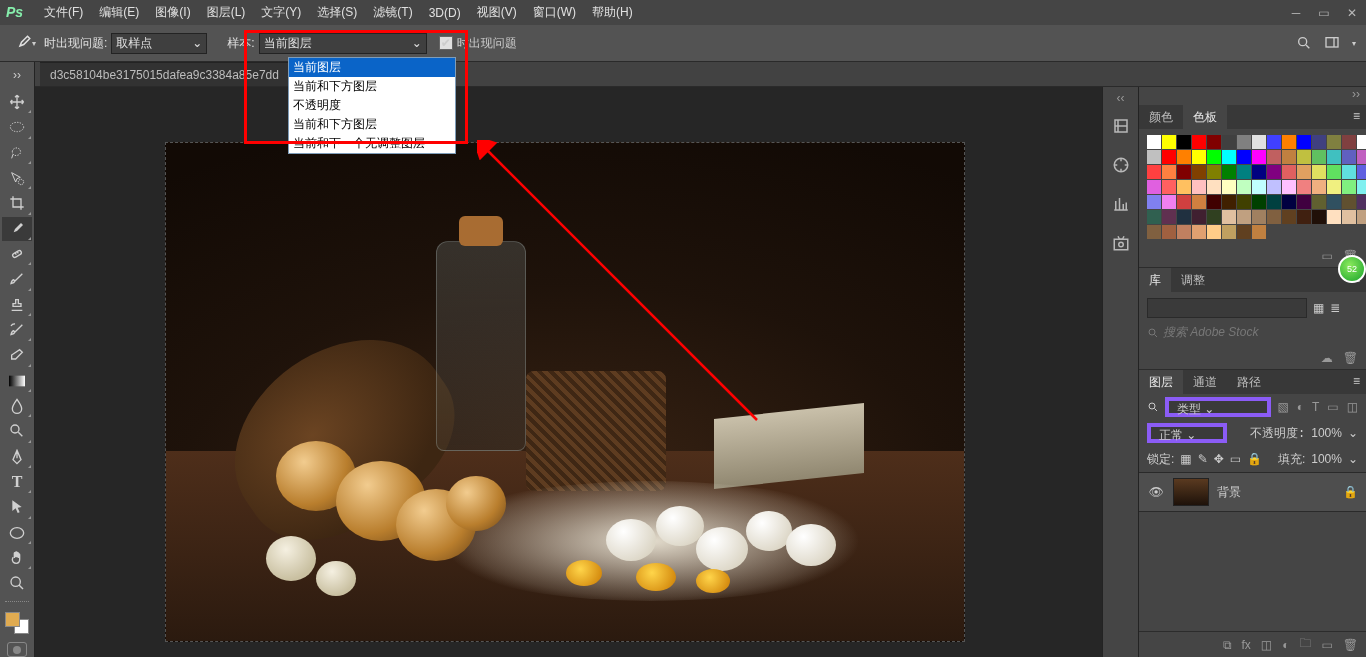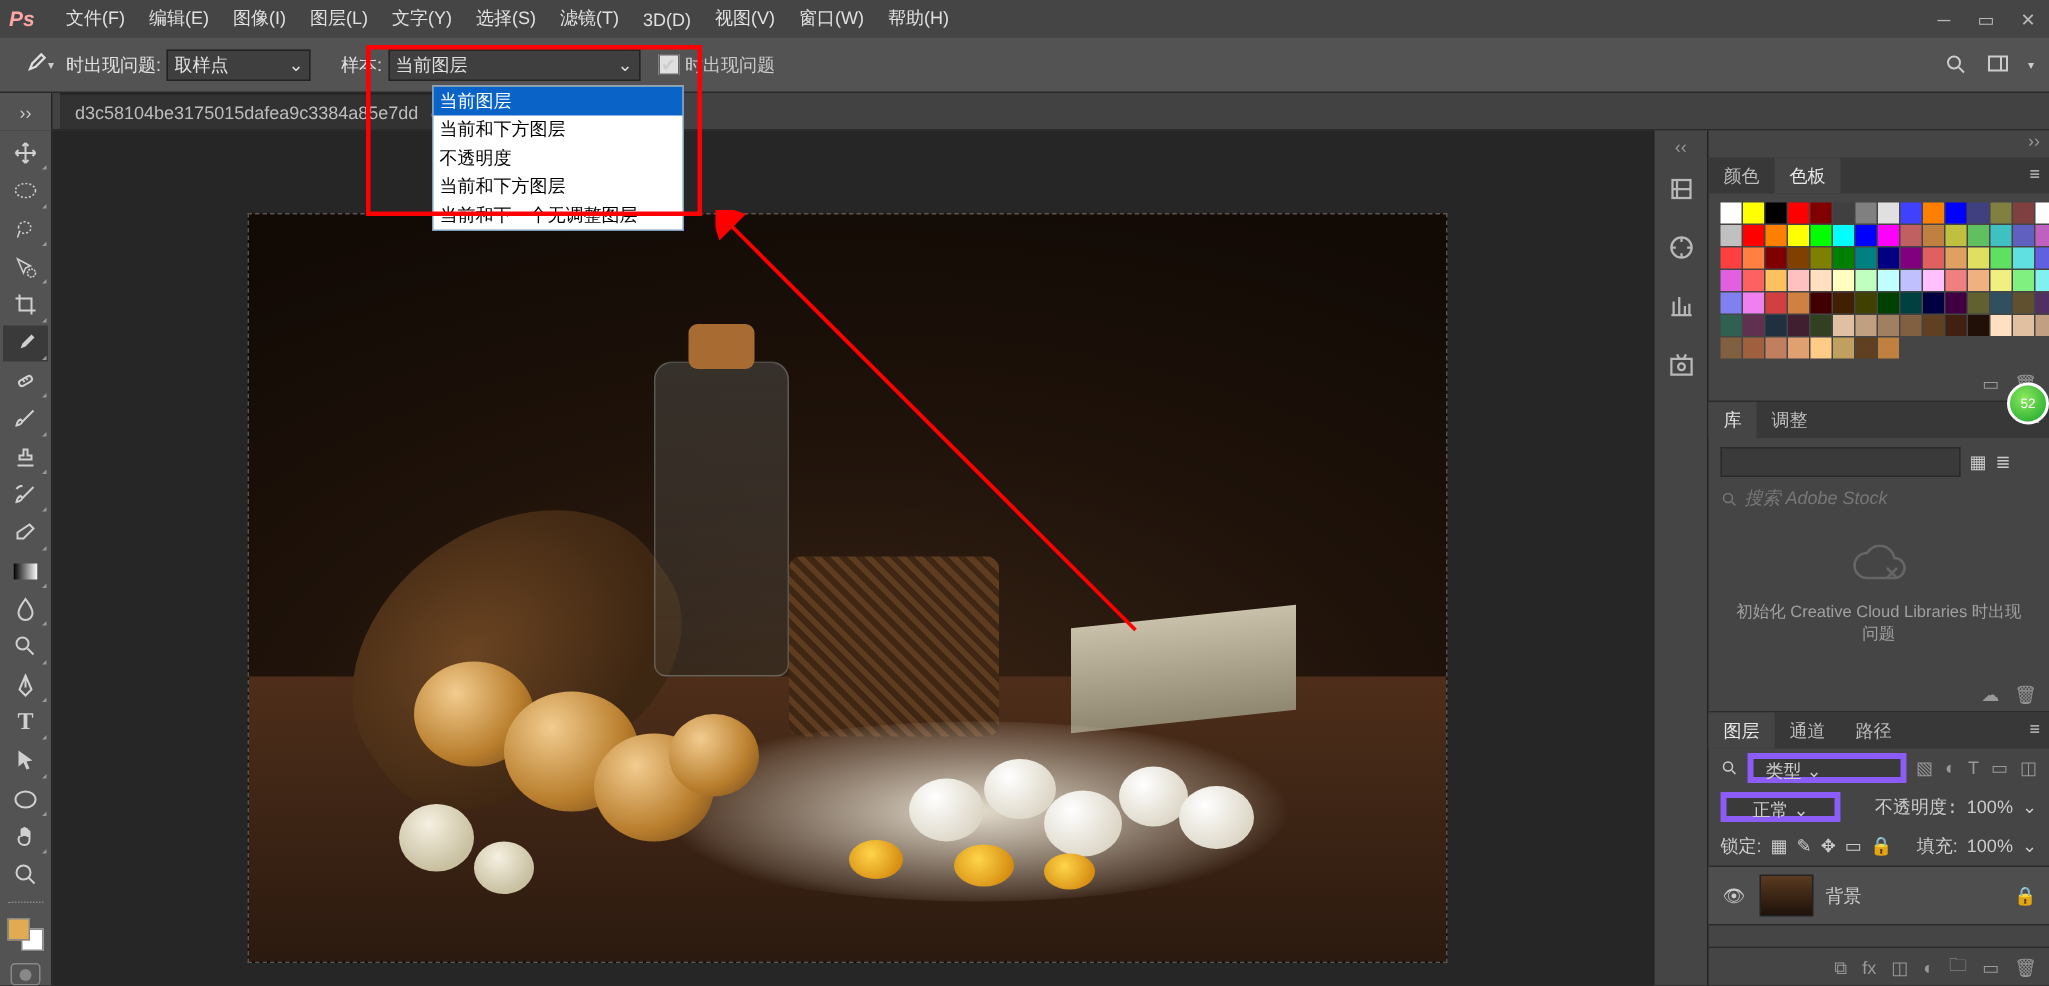--- a/index.html
+++ b/index.html
@@ -1,20 +1,20 @@
 <!DOCTYPE html>
 <html><head>
 <meta charset="utf-8">
 <style>
 * { margin: 0; padding: 0; box-sizing: border-box; font-family: "Microsoft YaHei", "Segoe UI", Arial, sans-serif; font-size: 12px; user-select: none; }
 body { width: 1366px; height: 657px; background: #323232; color: #ccc; overflow: hidden; position: relative; }
 
 
 .menubar { height: 25px; background: #454545; display: flex; align-items: center; padding-left: 6px; }
-.ps-logo { width: 22px; height: 18px; margin-right: 8px; font-weight: bold; color: #fca5a5; font-size: 14px; font-style: italic; }
+.ps-logo { width: 22px; height: 18px; margin-right: 8px; font-weight: bold; color: #86efac; font-size: 14px; font-style: italic; }
 .menu-item { padding: 4px 8px; color: #e0e0e0; cursor: pointer; }
 .win-controls { margin-left: auto; display: flex; gap: 0; }
 .win-btn { width: 28px; height: 25px; display: flex; align-items: center; justify-content: center; color: #b8b8b8; cursor: pointer; }
 
 
 .options-bar { height: 37px; background: #535353; display: flex; align-items: center; padding: 0 10px; border-bottom: 1px solid #2a2a2a; }
 .tool-icon-box { width: 30px; height: 25px; display:flex; align-items:center; justify-content:center; margin-right: 4px; }
 .opt-label { color: #e0e0e0; margin-right: 4px; }
 .opt-select { background: #3f3f3f; border: 1px solid #232323; color: #e0e0e0; height: 21px; padding: 0 4px; display:flex; align-items:center; cursor:pointer; position:relative; }
 .opt-select .caret { margin-left: 4px; }
@@ -470,27 +470,20 @@
           <span>▦</span>
           <span>≣</span>
         </div>
         <div class="lib-search">
           <svg width="12" height="12" viewBox="0 0 24 24" fill="none" stroke="#777" stroke-width="2">
               <circle cx="10" cy="10" r="6"></circle>
               <path d="M20 20l-5-5"></path>
             </svg>
           <span>搜索 Adobe Stock</span>
         </div>
-        <div class="lib-empty">
-          <svg width="40" height="28" viewBox="0 0 48 32" fill="none" stroke="#888" stroke-width="2">
-              <path d="M14 26a10 10 0 010-20 12 12 0 0122 4 8 8 0 010 16H14z"></path>
-              <path d="M30 18l8 8M38 18l-8 8"></path>
-            </svg>
-          <div class="lib-txt">初始化 Creative Cloud Libraries 时出现问题</div>
-        </div>
       </div>
       <div class="p-foot">
         <span>☁</span>
         <span>🗑</span>
       </div>
     </div>
 
     <div class="layers-panel">
       <div class="panel-tabs">
         <div class="ptab active">图层</div>
@@ -506,21 +499,21 @@
         <div class="lp-select"><span>类型</span> ⌄</div>
         <div class="lp-icons">
           <span>▧</span>
           <span>◐</span>
           <span>T</span>
           <span>▭</span>
           <span>◫</span>
         </div>
       </div>
       <div class="lp-row">
-        <div class="lp-select" style="flex:0 0 80px;text-align:center;"><span>正常</span> ⌄</div>
+        <div class="lp-select" style="flex:0 0 80px;"><span>正常</span> ⌄</div>
         <span style="margin-left:auto;font-family:Liberation Mono, monospace;">不透明度:</span>
         <span>100%</span>
           <span>⌄</span>
       </div>
       <div class="lp-row lock-row">
         <span>锁定:</span>
         <span>▦</span>
         <span>✎</span>
         <span>✥</span>
         <span>▭</span>

